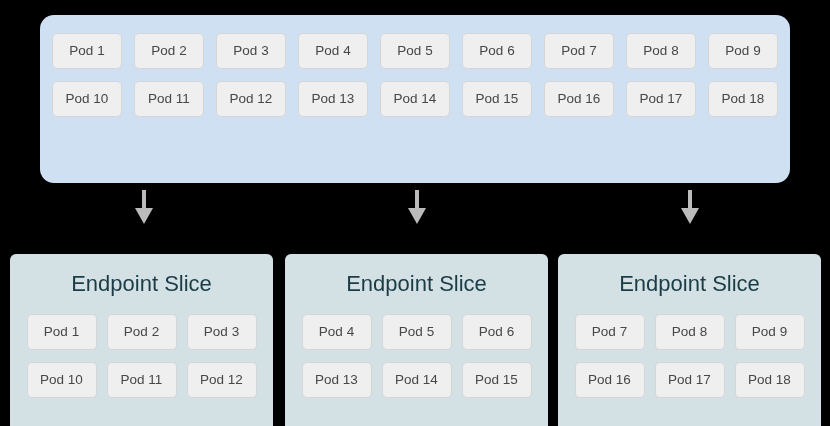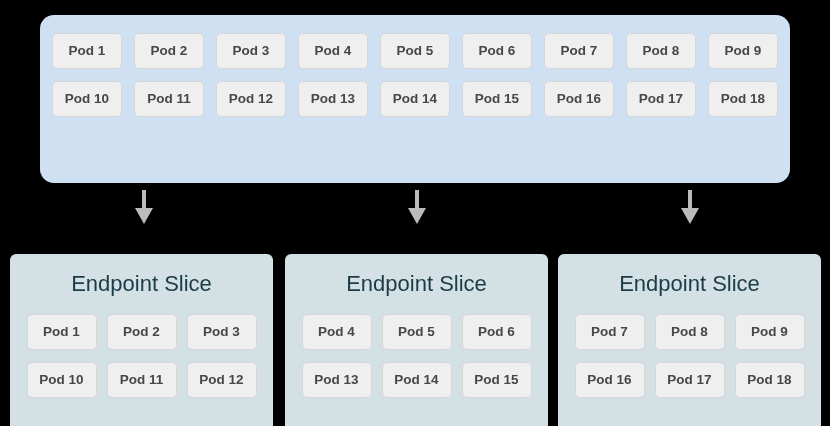--- a/index.html
+++ b/index.html
@@ -53,21 +53,20 @@
   .endpoints-box .pod-row-2 { margin-top: 12px; }
 
   .pod {
     background: #efeff0;
     border: 1px solid #d6d6d8;
     border-radius: 5px;
     color: #474747;
     font-size: 13.5px;
     text-align: center;
     box-sizing: border-box;
-    font-weight: bold;
   }
   .endpoints-box .pod {
     width: 70px;
     height: 36px;
     line-height: 34px;
   }
 
   
   .arrow {
     position: absolute;

